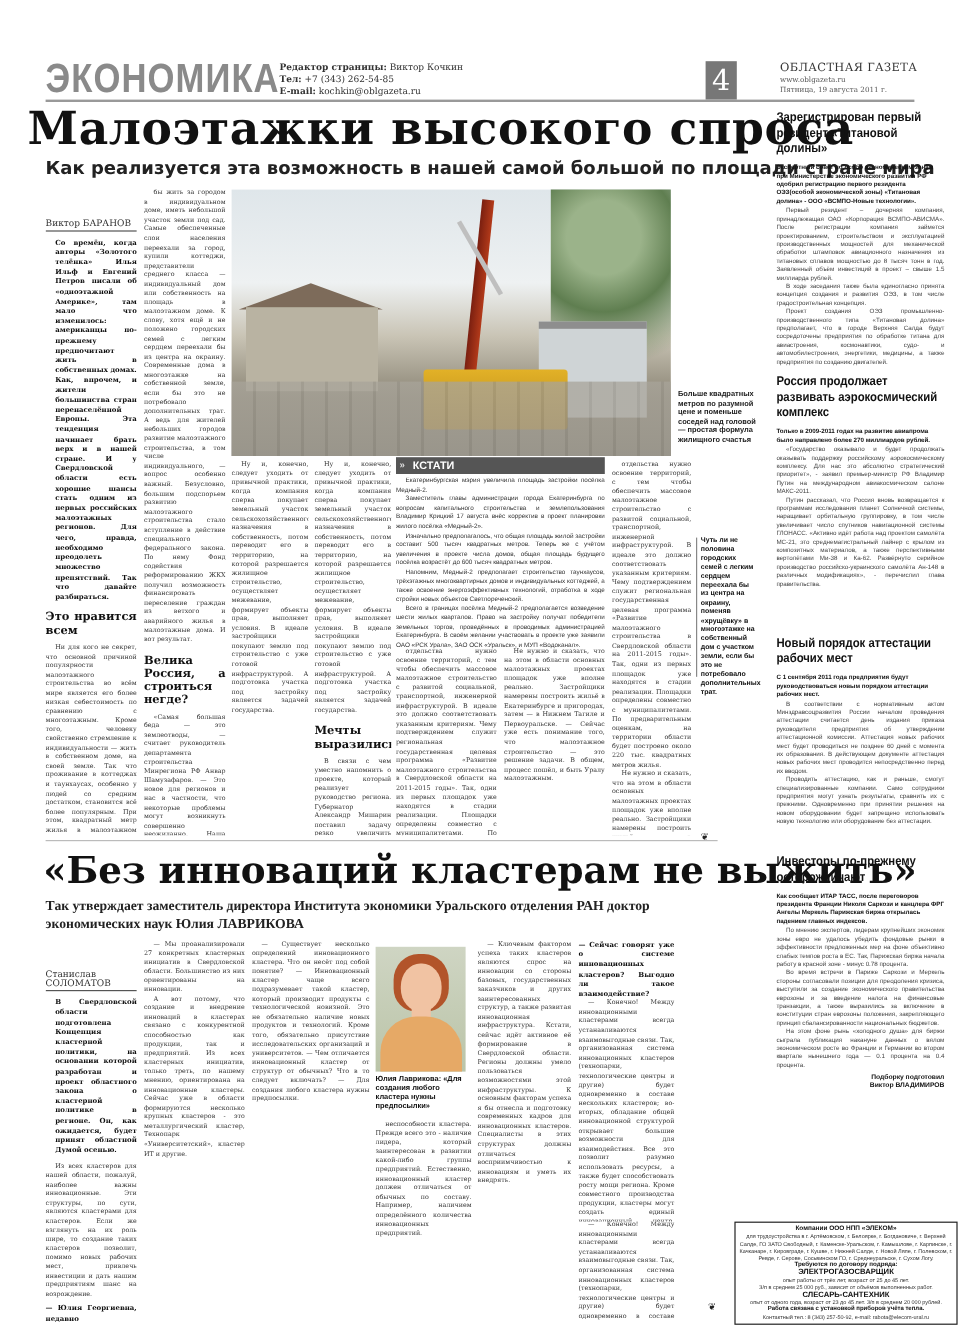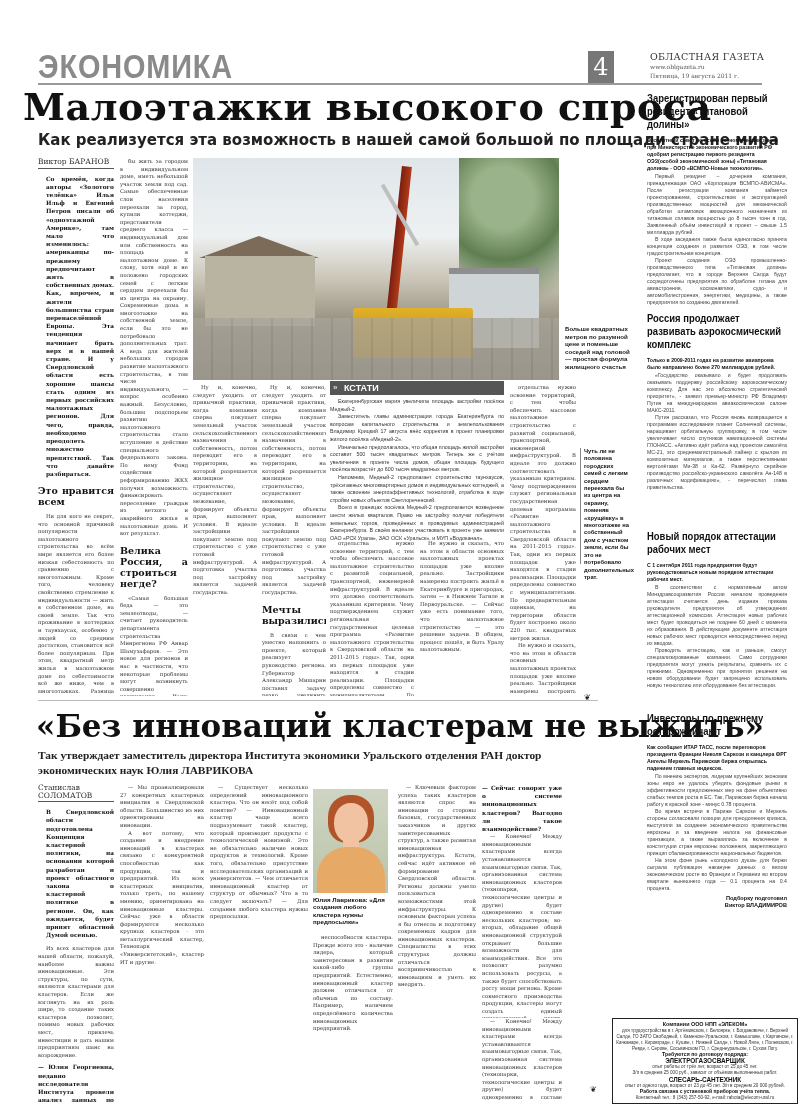--- a/index.html
+++ b/index.html
@@ -18,21 +18,21 @@
   .rule-top { position: absolute; left: 38px; top: 83px; width: 724px; height: 2px; background: #999; }
 
   
   .main-headline { position: absolute; left: 23px; top: 83px; font-family: "DejaVu Serif", serif; font-size: 38px; line-height: 48px; letter-spacing: 0.5px; color: #111; white-space: nowrap; }
   .main-subhead { position: absolute; left: 38px; top: 131px; font-family: "DejaVu Sans", sans-serif; font-size: 15px; color: #222; white-space: nowrap; }
 
   
   .col { position: absolute; font-size: 5.3px; line-height: 7.6px; color: #333; text-align: justify; overflow: hidden; }
   .col p { text-indent: 8px; }
   .lead { font-weight: bold; font-size: 5.8px; line-height: 8.2px; color: #111; text-indent: 0 !important; }
-  .byline { font-family: "DejaVu Serif", serif; font-size: 7.5px; color: #333; border-bottom: 1px solid #555; padding-bottom: 2px; margin-bottom: 6px; }
+  .byline { font-family: "DejaVu Serif", serif; font-size: 7.5px; color: #333; border-bottom: 1px solid #555; padding-bottom: 2px; margin-bottom: 6px; margin-top: 24px; }
   .subhead { font-family: "DejaVu Serif", serif; font-weight: bold; font-size: 9.5px; line-height: 11px; color: #111; margin: 7px 0 6px; text-indent: 0 !important; }
 
   
   .photo-construction { position: absolute; left: 193px; top: 158px; width: 366px; height: 222px; overflow: hidden; background: linear-gradient(180deg, #dfe6ea 0%, #eef1f2 35%, #c9c4b5 55%, #8c8676 78%, #6e6a5e 100%); }
   .photo-construction .crane { position: absolute; left: 200px; top: 8px; width: 10px; height: 170px; background: linear-gradient(90deg,#7a1f10,#b33a1a); transform: rotate(6deg); }
   .photo-construction .crane-arm { position: absolute; left: 205px; top: 22px; width: 4px; height: 70px; background: #bfbfbf; transform: rotate(-30deg); }
   .photo-construction .truck { position: absolute; left: 160px; top: 150px; width: 120px; height: 50px; background: linear-gradient(180deg,#e2b127,#b4851a); border-radius: 3px; }
   .photo-construction .house1 { position: absolute; left: 12px; top: 98px; width: 110px; height: 70px; background: #b9b3a2; }
   .photo-construction .roof1 { position: absolute; left: 6px; top: 78px; width: 0; height: 0; border-left: 60px solid transparent; border-right: 60px solid transparent; border-bottom: 22px solid #7d6b5a; }
   .photo-construction .blocks { position: absolute; left: 0; top: 160px; width: 366px; height: 62px; background: repeating-linear-gradient(90deg,#a8a49a 0 18px,#9a968c 18px 20px); opacity: .75; }
@@ -77,20 +77,25 @@
   .portrait-caption { position: absolute; left: 313px; top: 896px; width: 80px; font-family: "Liberation Sans", sans-serif; font-weight: bold; font-size: 6.2px; line-height: 7.4px; color: #111; }
 
   .endmark { position: absolute; left: 584px; top: 693px; font-size: 8px; color: #222; }
   .endmark2 { position: absolute; left: 590px; top: 1085px; font-size: 8px; color: #222; }
 </style>
 </head>
 <body>
 
 <div class="masthead">
   <div class="section-name">ЭКОНОМИКА</div>
+  <div class="editor-box">
+    <div><b>Редактор страницы:</b> <span>Виктор Кочкин</span></div>
+    <div><b>Тел:</b> <span>+7 (343) 262-54-85</span></div>
+    <div><b>E-mail:</b> <span>kochkin@oblgazeta.ru</span></div>
+  </div>
 </div>
 <div class="page-num">4</div>
 <div class="paper-info">
   <div class="paper-title">ОБЛАСТНАЯ ГАЗЕТА</div>
   <div class="paper-url">www.oblgazeta.ru</div>
   <div class="paper-date">Пятница, 19 августа 2011 г.</div>
 </div>
 <div class="rule-top"></div>
 
 <h1 class="main-headline">Малоэтажки высокого спроса</h1>

